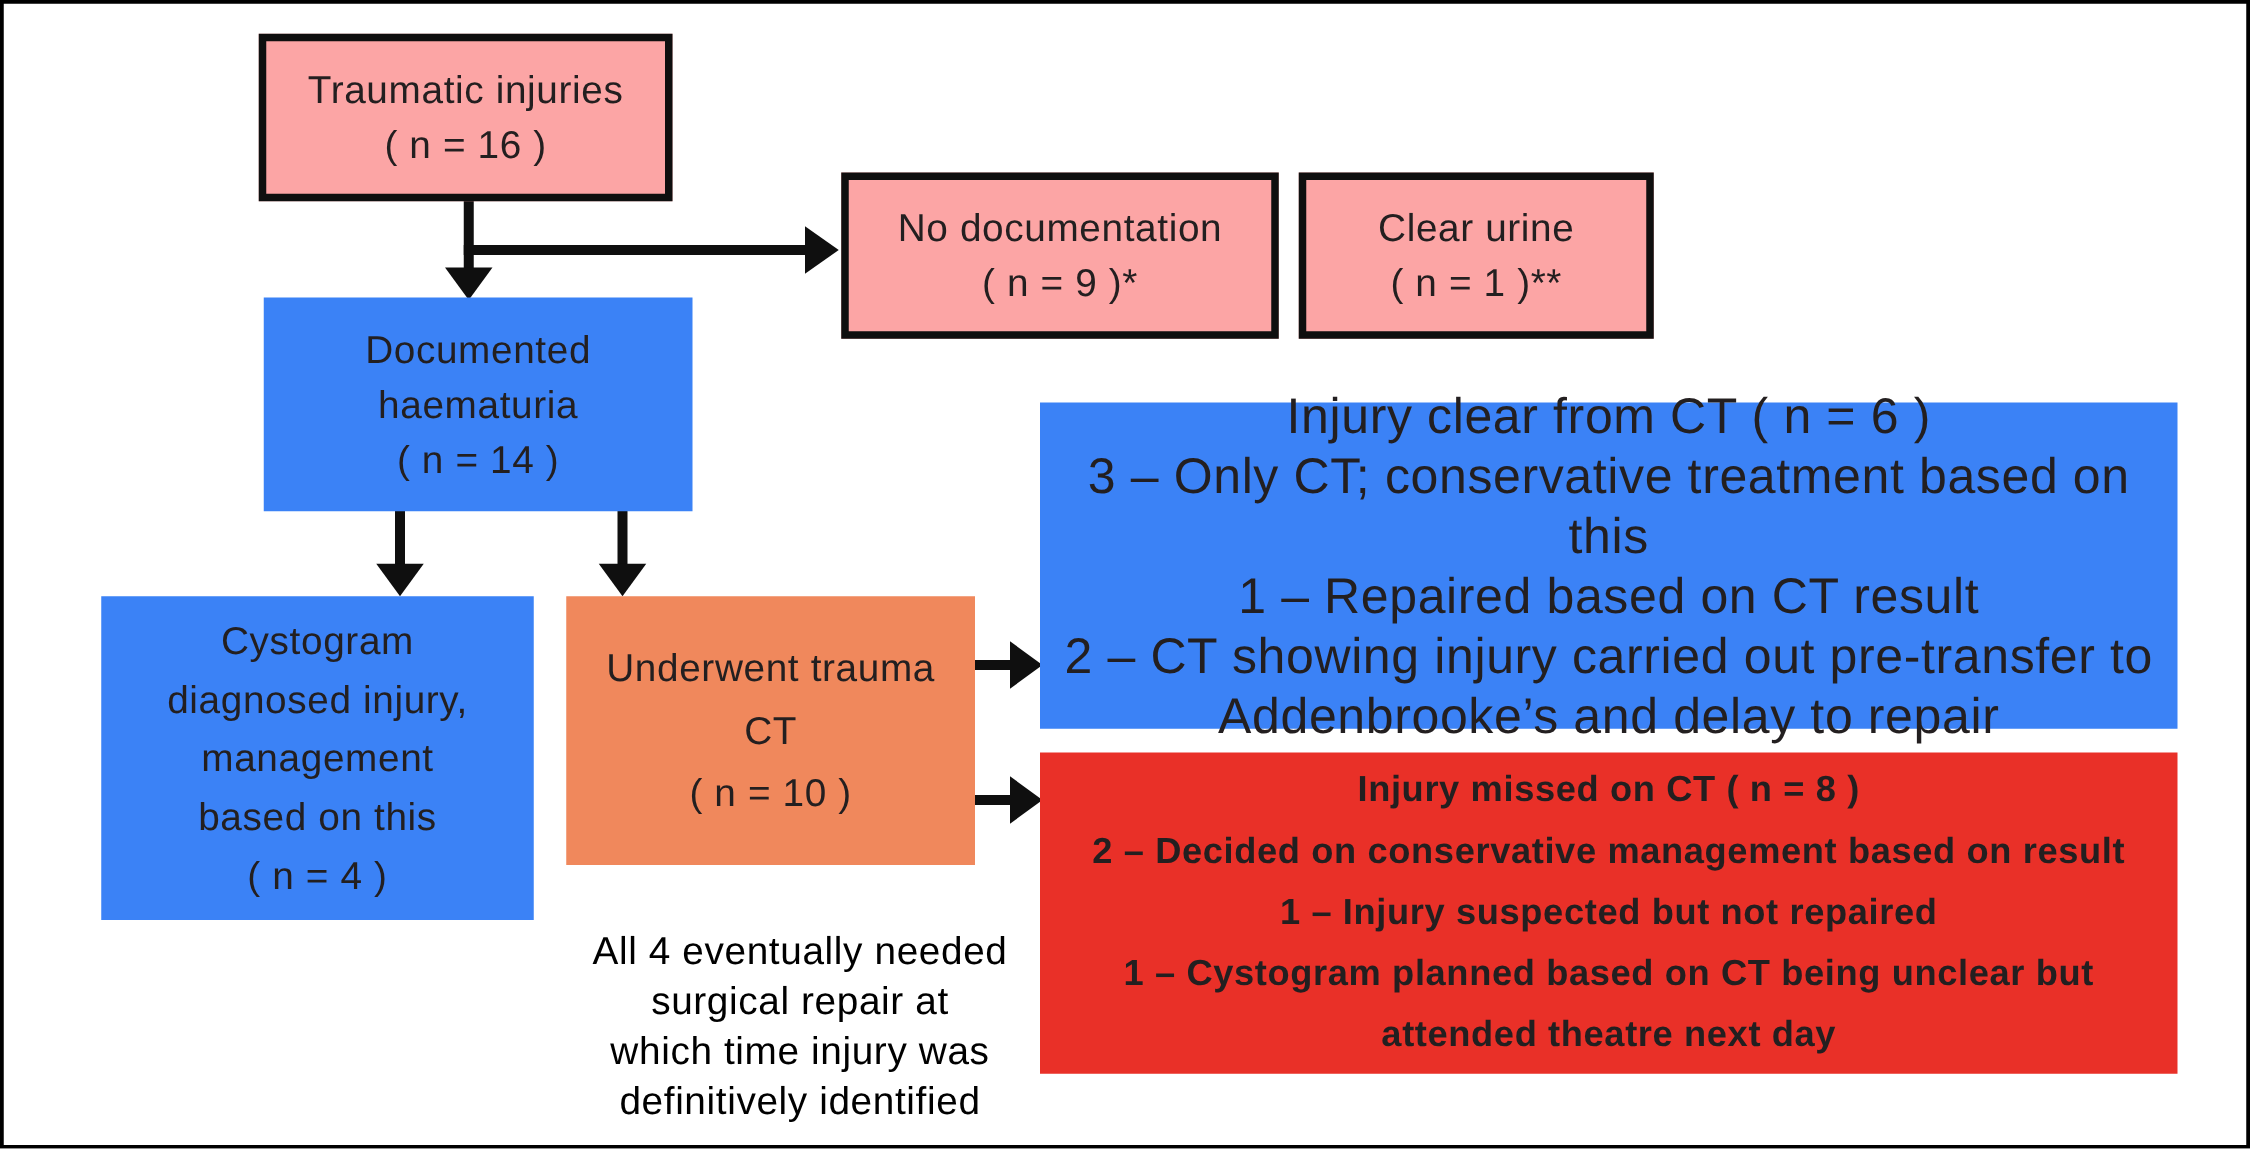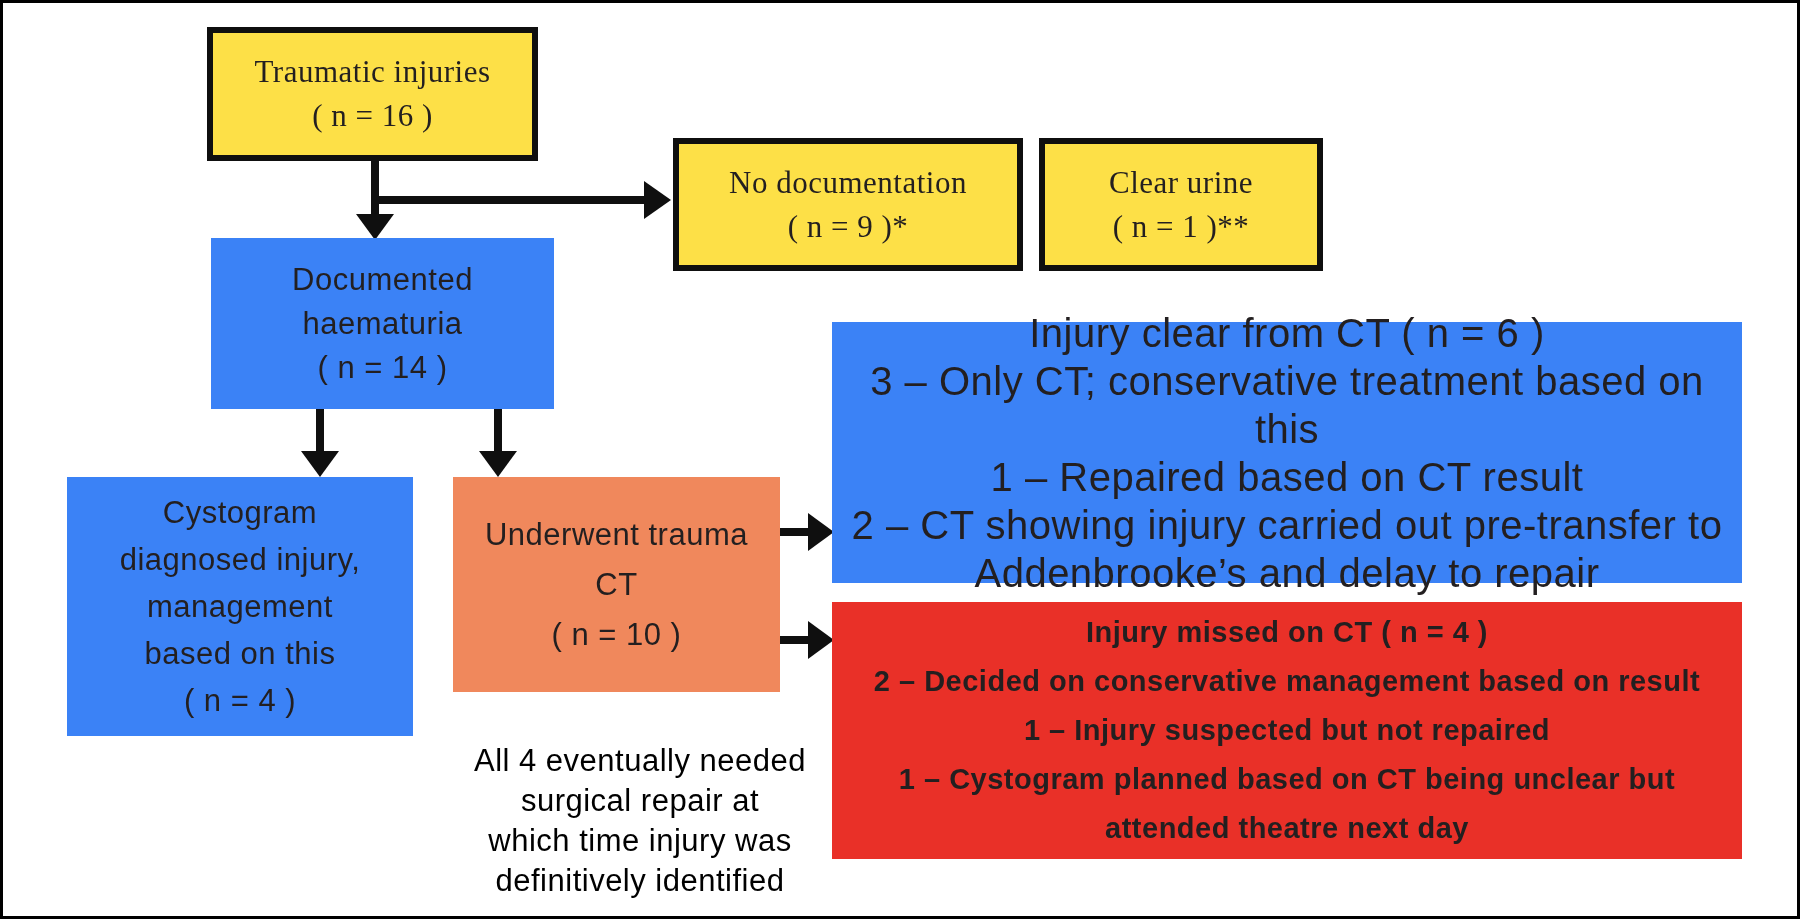--- a/index.html
+++ b/index.html
@@ -18,30 +18,30 @@
   }
   .node {
     position:absolute;
     display:flex; align-items:center; justify-content:center;
     text-align:center;
     white-space:pre-line;
     box-sizing:border-box;
     font-size:31px; line-height:44px;
     letter-spacing:0.5px;
   }
-  .outlined { background:#fde047; border:6px solid #0f0f0f;font-family:Liberation Serif, serif; }
+  .outlined { background:#fca5a5; border:6px solid #0f0f0f; }
   .teal   { background:#3b82f6; }
   .orange { background:#f0885c; }
   .redbox { background:#e93028; font-weight:700; }
 
   #node-traumatic     { left:207px; top:27px;  width:331px; height:134px; }
   #node-nodoc         { left:673px; top:138px; width:350px; height:133px; }
   #node-clearurine    { left:1039px;top:138px; width:284px; height:133px; }
   #node-haematuria    { left:211px; top:238px; width:343px; height:171px; }
-  #node-cystogram     { left:67px;  top:477px; width:346px; height:259px; line-height:47px; }
+  #node-cystogram     { left:81px;  top:477px; width:346px; height:259px; line-height:47px; }
   #node-traumact      { left:453px; top:477px; width:327px; height:215px; line-height:50px; }
   #node-injuryclear   { left:832px; top:322px; width:910px; height:261px; font-size:40px; line-height:48px; padding:0 8px; }
   #node-injurymissed  { left:832px; top:602px; width:910px; height:257px; font-size:29px; line-height:49px; padding:0 8px; }
   #footnote           { left:390px; top:735px; width:500px; height:172px; color:#000000; font-size:31px; line-height:40px; }
 
   svg.arrows { position:absolute; left:0; top:0; width:1800px; height:919px; pointer-events:none; }
   svg.arrows line { stroke:#0f0f0f; stroke-width:8; }
   svg.arrows polygon { fill:#0f0f0f; }
 </style>
 </head>
@@ -98,21 +98,21 @@
   <div id="node-traumact" class="node orange">Underwent trauma
 CT
 ( n = 10 )</div>
 
   <div id="node-injuryclear" class="node teal">Injury clear from CT ( n = 6 )
 3 – Only CT; conservative treatment based on this
 1 – Repaired based on CT result
 2 – CT showing injury carried out pre-transfer to
 Addenbrooke’s and delay to repair</div>
 
-  <div id="node-injurymissed" class="node redbox">Injury missed on CT ( n = 4 )
+  <div id="node-injurymissed" class="node redbox">Injury missed on CT ( n = 8 )
 2 – Decided on conservative management based on result
 1 – Injury suspected but not repaired
 1 – Cystogram planned based on CT being unclear but
 attended theatre next day</div>
 
   <div id="footnote" class="node">All 4 eventually needed
 surgical repair at
 which time injury was
 definitively identified</div>
 

